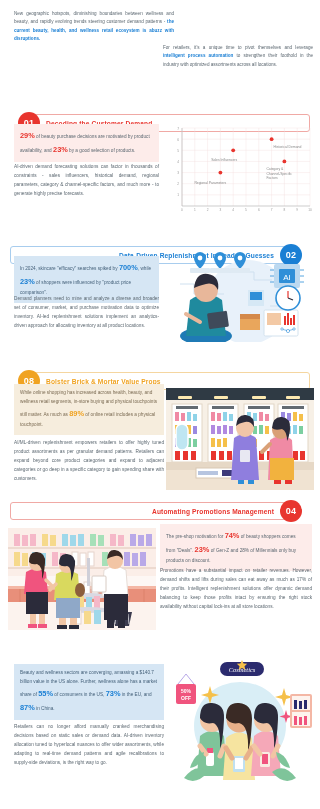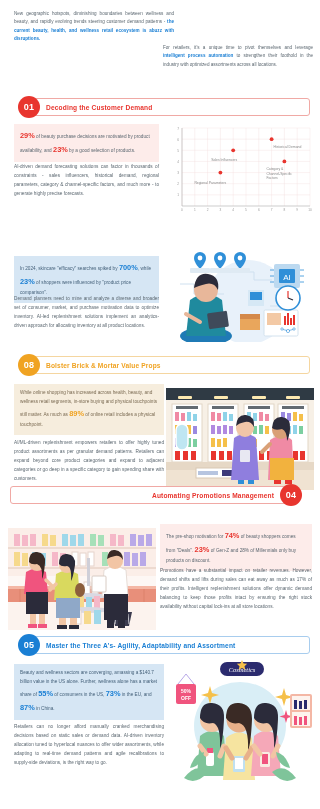--- a/index.html
+++ b/index.html
@@ -23,21 +23,21 @@
     font-size:4.6px; line-height:1.85; color:#5b6770; text-align:justify;
   }
   .intro-right b { color:#1a7fd4; }
 
   .framework-title {
     position:absolute; left:14px; top:82px;
     font-size:9.4px; font-weight:bold; color:#2196f3; letter-spacing:.1px;
   }
 
   
-  .sec-bar { position:absolute; height:22px; }
+  .sec-bar { position:absolute; height:22px;margin-top:16px; }
   .sec-bar .bar {
     position:absolute; left:22px; top:2px; right:0; height:18px;
     border:0.8px solid; border-radius:3px; background:#fff;
   }
   .sec-bar.rt .bar { left:0; right:22px; }
   .sec-bar .num {
     position:absolute; top:0; left:8px;
     width:22px; height:22px; border-radius:50%;
     display:flex; align-items:center; justify-content:center;
     color:#fff; font-size:9px; font-weight:bold; letter-spacing:.3px;
@@ -173,20 +173,25 @@
           <text x="30.4" y="61.57142857142858" font-size="3.4" fill="#8a8a8a" text-anchor="start" font-family="Liberation Sans">Regional Parameters</text>
           <text x="47.2" y="39.285714285714285" font-size="3.4" fill="#8a8a8a" text-anchor="start" font-family="Liberation Sans">Sales Influencers</text>
           <text x="109.6" y="26.142857142857153" font-size="3.4" fill="#8a8a8a" text-anchor="start" font-family="Liberation Sans">Historical Demand</text>
           <text x="102.4" y="48.42857142857143" font-size="3.4" fill="#8a8a8a" text-anchor="start" font-family="Liberation Sans">Category &amp;</text>
           <text x="102.4" y="52.62857142857143" font-size="3.4" fill="#8a8a8a" text-anchor="start" font-family="Liberation Sans">Channel-Specific</text>
           <text x="102.4" y="56.82857142857143" font-size="3.4" fill="#8a8a8a" text-anchor="start" font-family="Liberation Sans">Factors</text>
         </g>
     </svg>
   </div>
 
+  <div class="sec-bar c-blue rt" style="left:10px; top:228px; width:300px;">
+    <div class="bar"></div>
+    <div class="num">02</div>
+    <div class="ttl r">Data-Driven Replenishment Instead of Guesses</div>
+  </div>
 
   <div class="stat blue" style="left:14px; top:256px; width:145px;">
     <span>In 2024, skincare "efficacy" searches spiked by </span><span class="big">700%</span><span>, while </span><span class="big">23%</span><span> of shoppers were influenced by "product price comparison".</span>
   </div>
 
   <div class="body-txt" style="left:14px; top:294px; width:145px;">Demand planners need to mine and analyze a diverse and broader set of consumer, market, and purchase motivation data to optimize inventory. AI-led replenishment solutions implement an analytics-driven approach for allocating inventory at all product locations.</div>
 
   <div class="illus" style="left:166px; top:250px; width:148px; height:92px;">
     <svg width="148" height="92" viewBox="0 0 148 92">
       <circle cx="82" cy="52" r="42" fill="#e8f1fa"></circle>
@@ -551,25 +556,20 @@
         <circle cx="107" cy="33" r="8" fill="#f2c5a4"></circle>
         <path d="M99 31 q1 -10 8 -9 q8 1 8 10 q-3 -5 -8 -4 q-5 1 -8 3z" fill="#3a2a25"></path>
         <path d="M96 52 l-8 6" stroke="#f2c5a4" stroke-width="3.5" stroke-linecap="round"></path>
         <rect x="84" y="48" width="14" height="16" rx="1" fill="#fff" stroke="#d8ccc4"></rect>
         <rect x="99" y="92" width="7" height="8" fill="#2b2b3a"></rect>
           <rect x="110" y="92" width="7" height="8" fill="#2b2b3a"></rect>
       </g>
     </svg>
   </div>
 
-  <div class="sec-bar c-blue" style="left:10px; top:634px; width:300px;">
-    <div class="bar"></div>
-    <div class="num">05</div>
-    <div class="ttl l">Master the Three A's- Agility, Adaptability and Assortment</div>
-  </div>
 
   <div class="stat blue" style="left:14px; top:664px; width:150px;">
     <span>Beauty and wellness sectors are converging, amassing a $140.7 billion value in the US alone. Further, wellness alone has a market share of </span><span class="big">55%</span><span> of consumers in the US, </span><span class="big">73%</span><span> in the EU, and </span><span class="big">87%</span><span> in China.</span>
   </div>
 
   <div class="body-txt" style="left:14px; top:722px; width:150px;">Retailers can no longer afford manually cranked merchandising decisions based on static sales or demand data. AI-driven inventory allocation tuned to hyperlocal nuances to offer wider assortments, while adapting to real-time demand patterns and agile recalibrations to supply-side deviations, is the right way to go.</div>
 
   <div class="illus" style="left:166px; top:660px; width:148px; height:135px;">
     <svg width="148" height="135" viewBox="0 0 148 135">
       <ellipse cx="74" cy="66" rx="46" ry="44" fill="#d9eef6"></ellipse>

